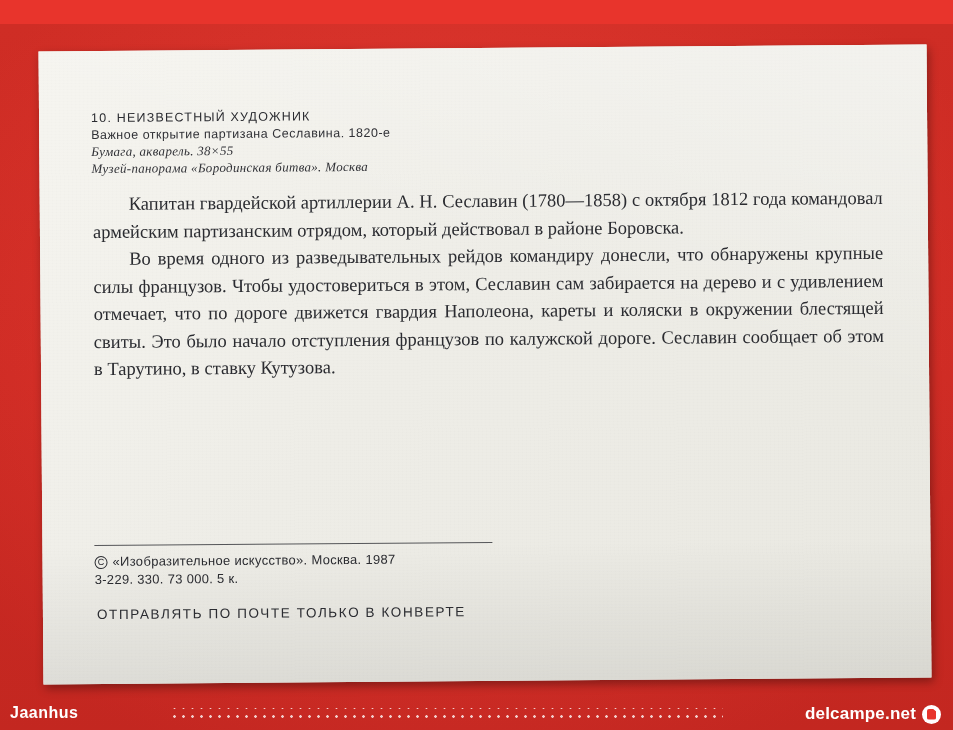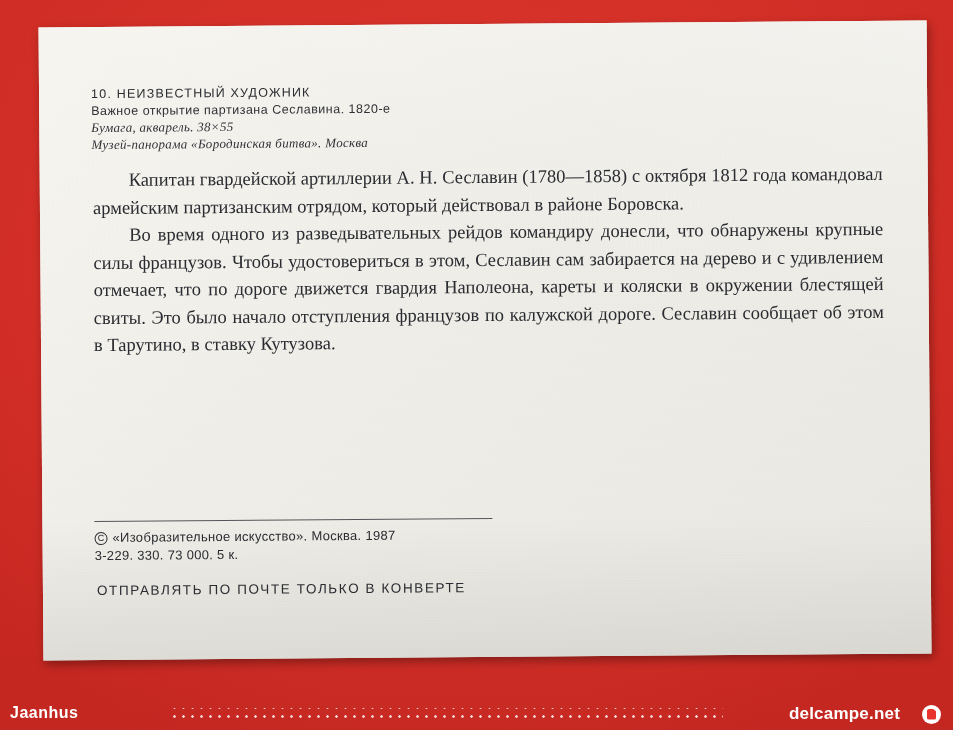--- a/index.html
+++ b/index.html
@@ -12,20 +12,21 @@
     background: #e8342c;
     font-family: "Liberation Serif", serif;
     overflow: hidden;
     position: relative;
   }
 
   #stage {
     position: absolute;
     inset: 0;
     background: linear-gradient(180deg, #e63229 0%, #e22e26 50%, #d92b24 100%);
+    margin-top: 24px;
   }
 
   
   #stage::after {
     content: "";
     position: absolute;
     inset: 0;
     background: radial-gradient(ellipse at 48% 45%, rgba(255,255,255,0.05) 0%, rgba(0,0,0,0.10) 85%);
     pointer-events: none;
   }
@@ -180,21 +181,21 @@
     color: #ffffff;
     letter-spacing: 0.5px;
     z-index: 5;
   }
   .wm-right {
     position: absolute;
     right: 12px;
     bottom: 6px;
     display: flex;
     align-items: center;
-    gap: 22px;
+    gap: 6px;
     z-index: 5;
   }
   .wm-right .dw-text {
     font-family: "Liberation Sans", sans-serif;
     font-size: 17px;
     font-weight: bold;
     color: #ffffff;
     letter-spacing: 0.2px;
   }
   .wm-right .dw-logo {

